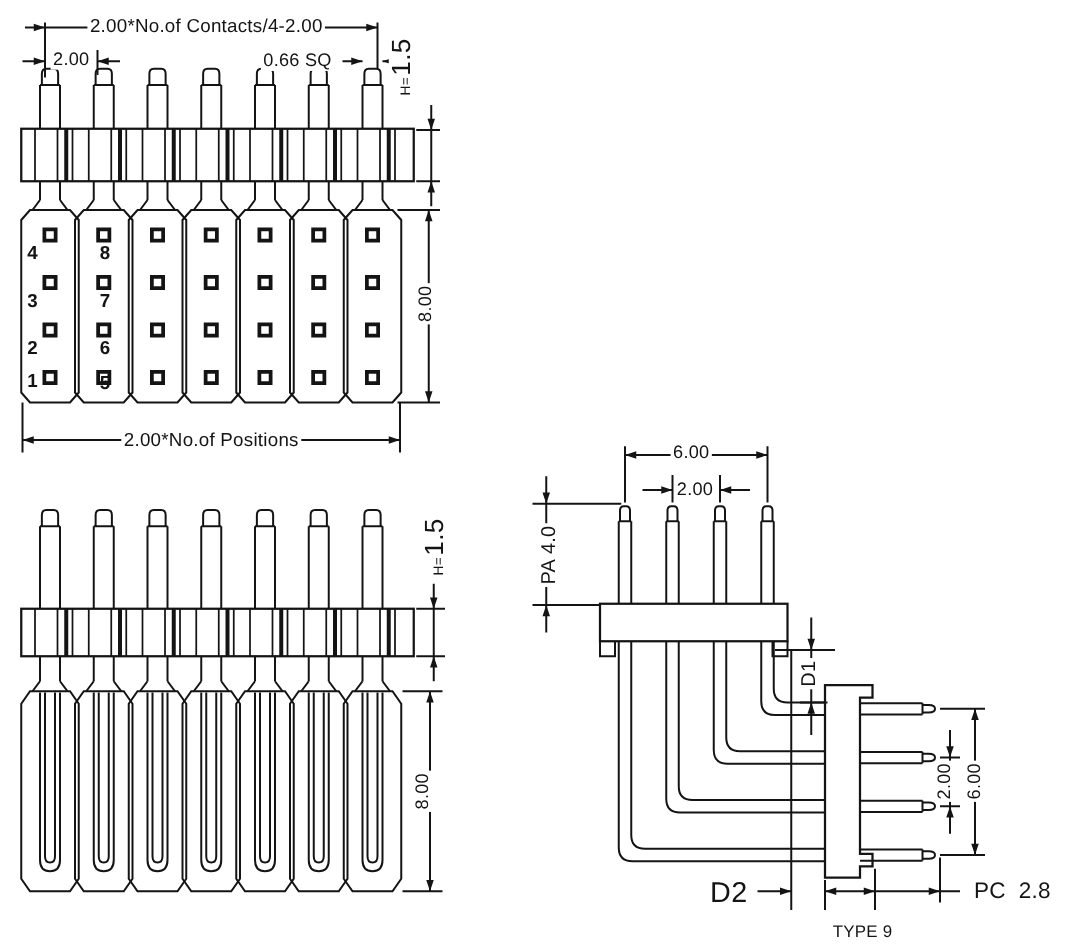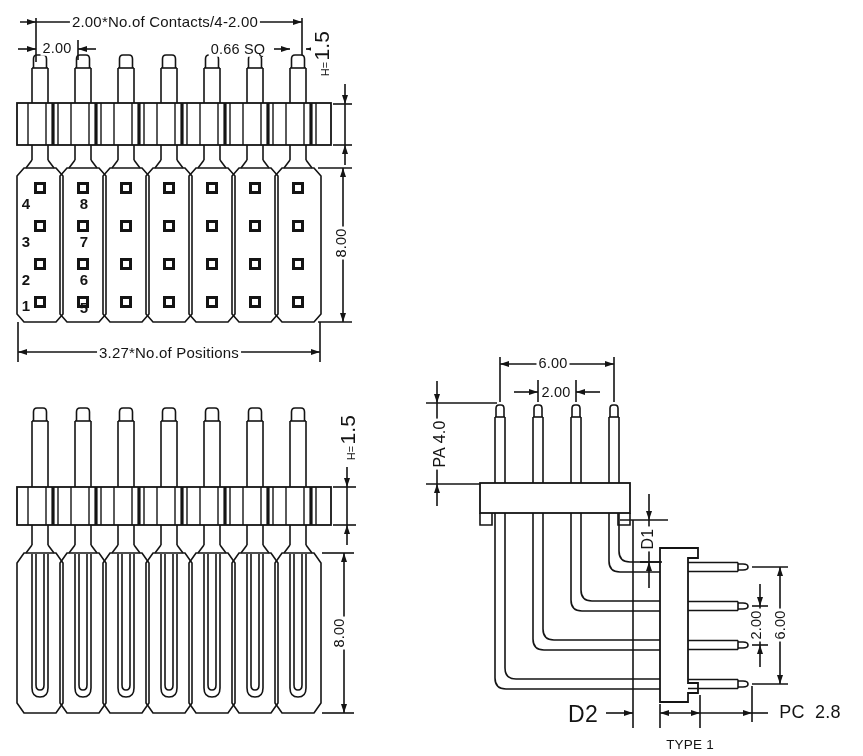--- a/index.html
+++ b/index.html
@@ -416,36 +416,36 @@
       <line x1="752" y1="713" x2="768" y2="713" stroke="#141414" stroke-width="1.6"></line>
     </svg>
 
   <div class="lbl" style="left:165px;top:21px;font-size:15px;">2.00*No.of Contacts/4-2.00</div>
   <div class="lbl" style="left:57px;top:48px;">2.00</div>
   <div class="lbl" style="left:238px;top:49px;">0.66 SQ</div>
   <div class="lbl rot nobg" style="left:321px;top:62px;padding:0;">
     <span class="hgrp"><span class="hpre">H=</span><span class="hval">1.5</span></span>
   </div>
   <div class="lbl rot" style="left:341px;top:243px;">8.00</div>
-  <div class="lbl" style="left:169px;top:352px;font-size:15px;">3.27*No.of Positions</div>
+  <div class="lbl" style="left:169px;top:352px;font-size:15px;">2.00*No.of Positions</div>
 
   <div class="lbl rot nobg" style="left:347px;top:446px;padding:0;">
     <span class="hgrp"><span class="hpre">H=</span><span class="hval">1.5</span></span>
   </div>
   <div class="lbl rot" style="left:339px;top:633px;">8.00</div>
 
   <div class="lbl" style="left:553px;top:363px;">6.00</div>
   <div class="lbl" style="left:556px;top:392px;">2.00</div>
   <div class="lbl rot pa" style="left:440px;top:444px;">PA 4.0</div>
   <div class="lbl rot d1" style="left:648px;top:539px;">D1</div>
   <div class="lbl rot" style="left:756px;top:625px;">2.00</div>
   <div class="lbl rot" style="left:780px;top:625px;">6.00</div>
   <div class="lbl big" style="left:583px;top:714px;">D2</div>
   <div class="lbl big" style="left:810px;top:712px;font-size:18px;">PC  2.8</div>
-  <div class="lbl small" style="left:690px;top:745px;">TYPE 1</div>
+  <div class="lbl small" style="left:690px;top:745px;">TYPE 9</div>
 <div class="pinnum" style="left: 26px; top: 203px;">4</div>
     <div class="pinnum" style="left: 26px; top: 241px;">3</div>
     <div class="pinnum" style="left: 26px; top: 279px;">2</div>
     <div class="pinnum" style="left: 26px; top: 305px;">1</div>
     <div class="pinnum" style="left: 84px; top: 203px;">8</div>
     <div class="pinnum" style="left: 84px; top: 241px;">7</div>
     <div class="pinnum" style="left: 84px; top: 279px;">6</div>
     <div class="pinnum" style="left: 84px; top: 307px;">5</div>
   </div>
 

